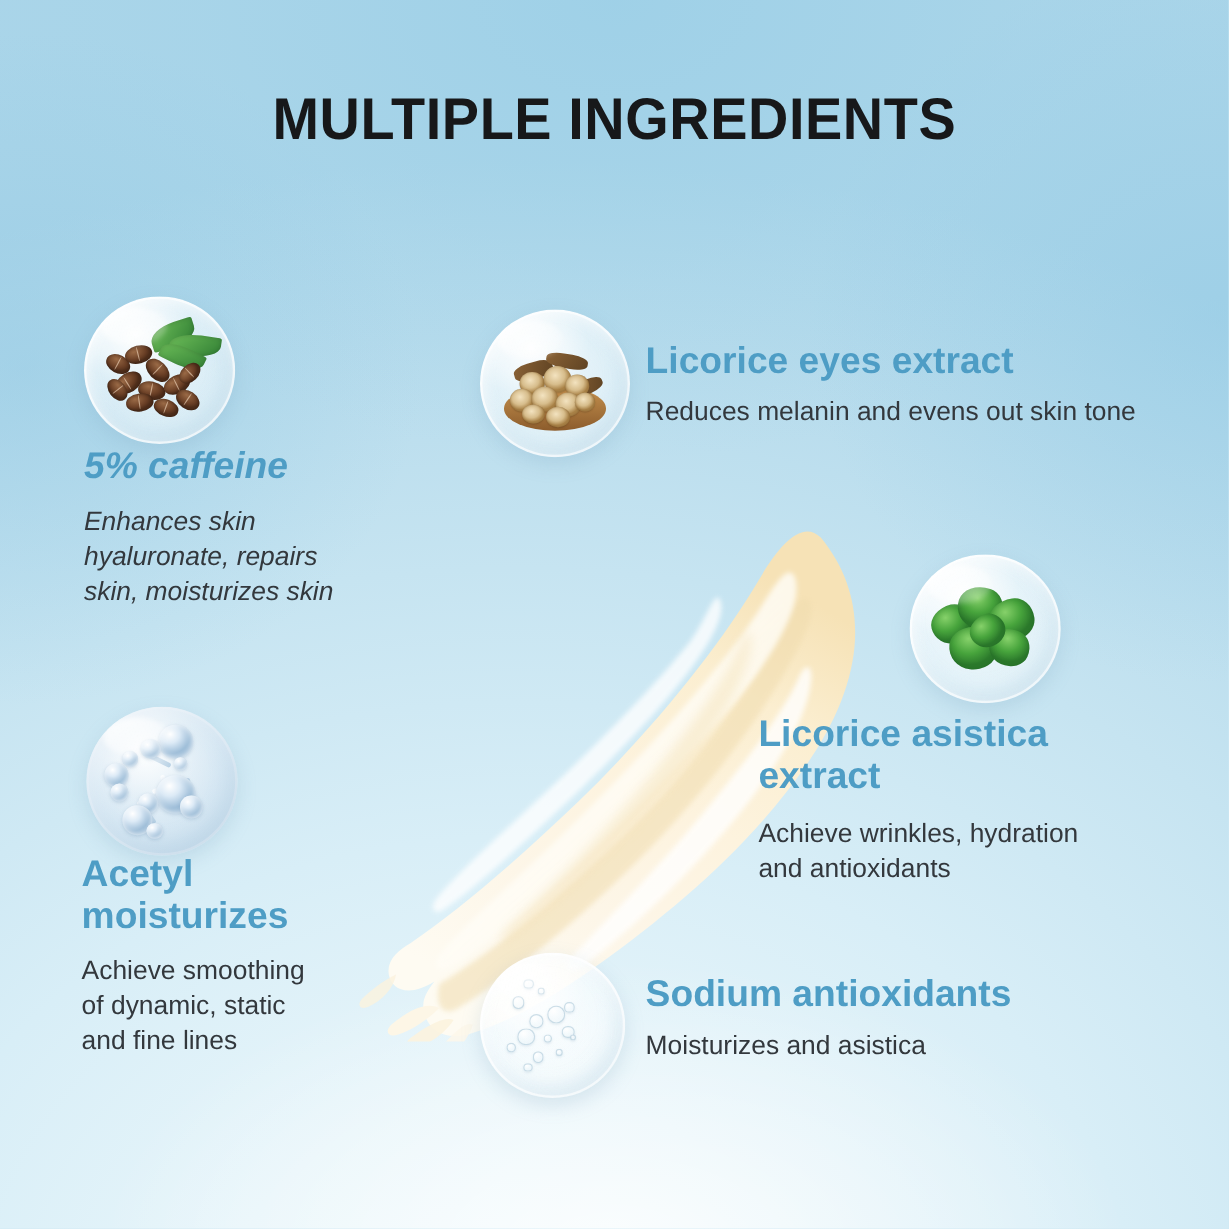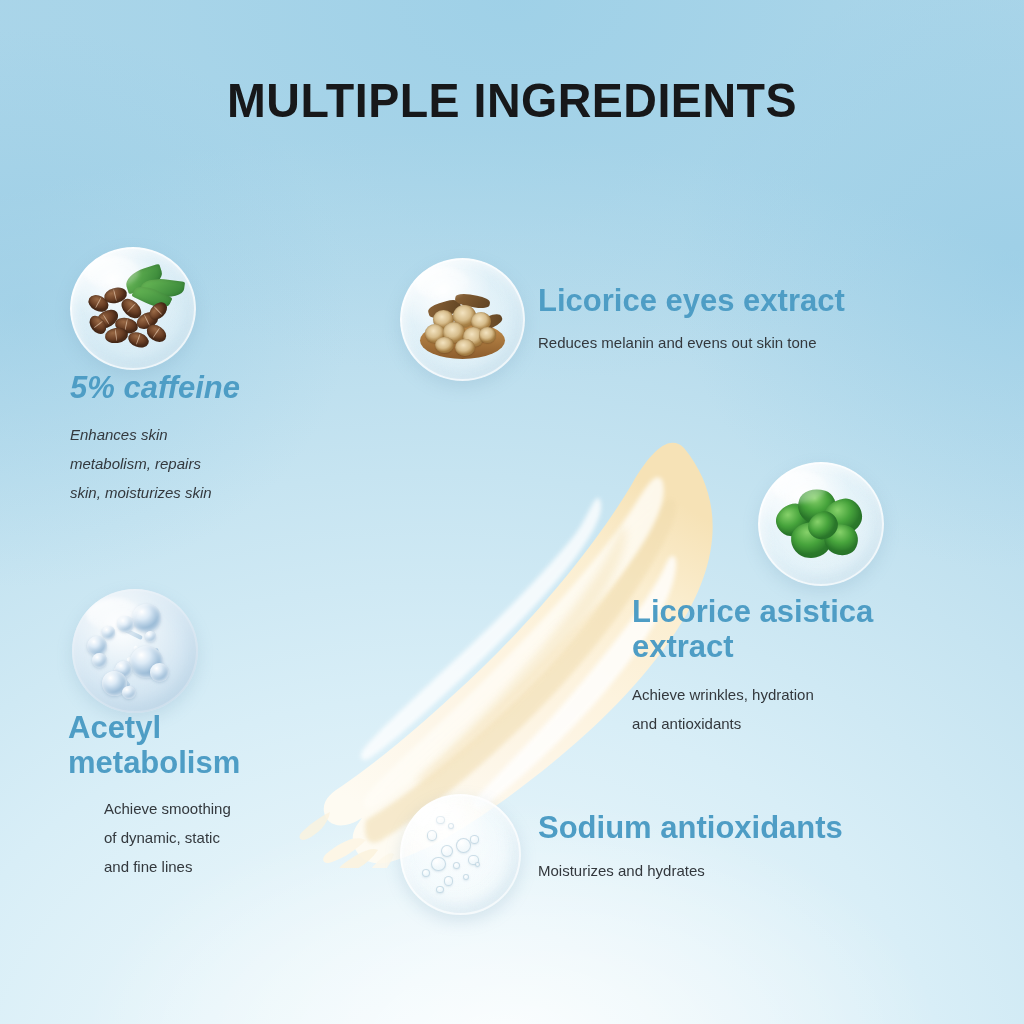--- a/index.html
+++ b/index.html
@@ -41,32 +41,32 @@
     transform:scaleX(.97);
   }
 
   
   .block{position:absolute;}
   .h{
     color:#4e9dc5;font-weight:700;font-size:31px;line-height:35px;
     letter-spacing:0px;margin:0;white-space:pre-line;
   }
   .p{
-    color:#33383d;font-weight:400;font-size:15px;line-height:29px;
+    color:#33383d;font-weight:400;font-size:22px;line-height:29px;
     margin:0;white-space:pre-line;
   }
 
   #b-caffeine{left:70px;top:370px;width:270px;font-style:italic;}
   #b-caffeine .p{margin-top:15px;}
   #b-licorice{left:538px;top:283px;width:470px;}
   #b-licorice .p{margin-top:10px;}
   #b-centella{left:632px;top:594px;width:330px;}
   #b-centella .p{margin-top:16px;}
   #b-acetyl{left:68px;top:710px;width:280px;}
-  #b-acetyl .p{margin-top:14px;margin-left:36px;}
+  #b-acetyl .p{margin-top:14px;}
   #b-sodium{left:538px;top:810px;width:420px;}
   #b-sodium .p{margin-top:11px;}
 
   
   .badge{
     position:absolute;border-radius:50%;
     background:
       radial-gradient(62% 55% at 34% 26%, rgba(255,255,255,.95) 0%, rgba(255,255,255,.55) 38%, rgba(255,255,255,.18) 62%, rgba(255,255,255,.05) 100%),
       radial-gradient(100% 100% at 50% 50%, rgba(255,255,255,.62) 0%, rgba(246,252,255,.50) 60%, rgba(222,238,247,.55) 88%, rgba(205,228,241,.65) 100%);
     box-shadow:
@@ -277,42 +277,42 @@
       <div class="bub" style="left:36%;top:68%;width:8%;height:8%;"></div>
       <div class="bub" style="left:52%;top:66%;width:5%;height:5%;"></div>
       <div class="bub" style="left:62%;top:56%;width:4%;height:4%;"></div>
       <div class="bub" style="left:30%;top:76%;width:6%;height:6%;"></div>
     </div>
   </div>
 
   <div class="block" id="b-caffeine">
     <p class="h">5% caffeine</p>
     <p class="p">Enhances skin
-metabolism, repairs
+hyaluronate, repairs
 skin, moisturizes skin</p>
   </div>
 
   <div class="block" id="b-licorice">
     <p class="h">Licorice eyes extract</p>
     <p class="p">Reduces melanin and evens out skin tone</p>
   </div>
 
   <div class="block" id="b-centella">
     <p class="h">Licorice asistica
 extract</p>
     <p class="p">Achieve wrinkles, hydration
 and antioxidants</p>
   </div>
 
   <div class="block" id="b-acetyl">
     <p class="h">Acetyl
-metabolism</p>
+moisturizes</p>
     <p class="p">Achieve smoothing
 of dynamic, static
 and fine lines</p>
   </div>
 
   <div class="block" id="b-sodium">
     <p class="h">Sodium antioxidants</p>
-    <p class="p">Moisturizes and hydrates</p>
+    <p class="p">Moisturizes and asistica</p>
   </div>
 
 </div>
 
 </body></html>

